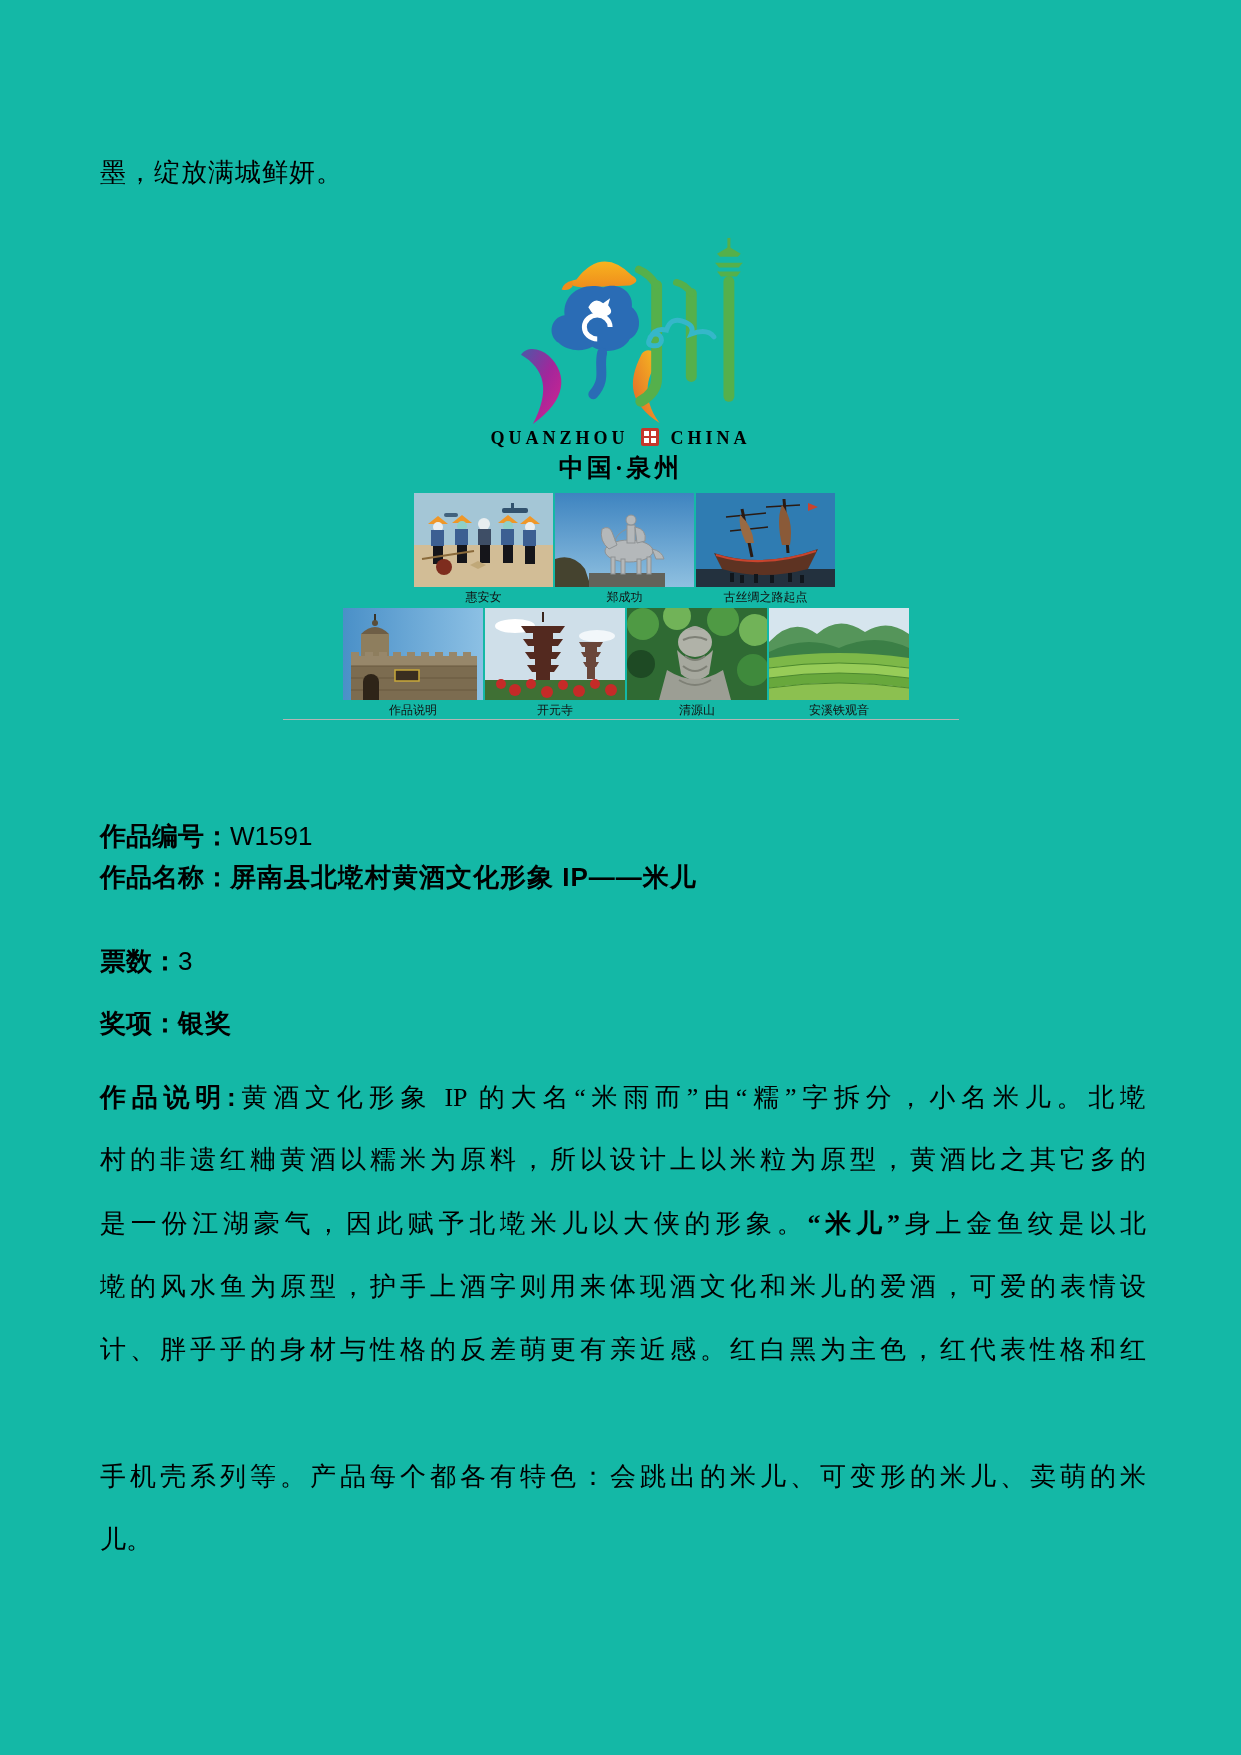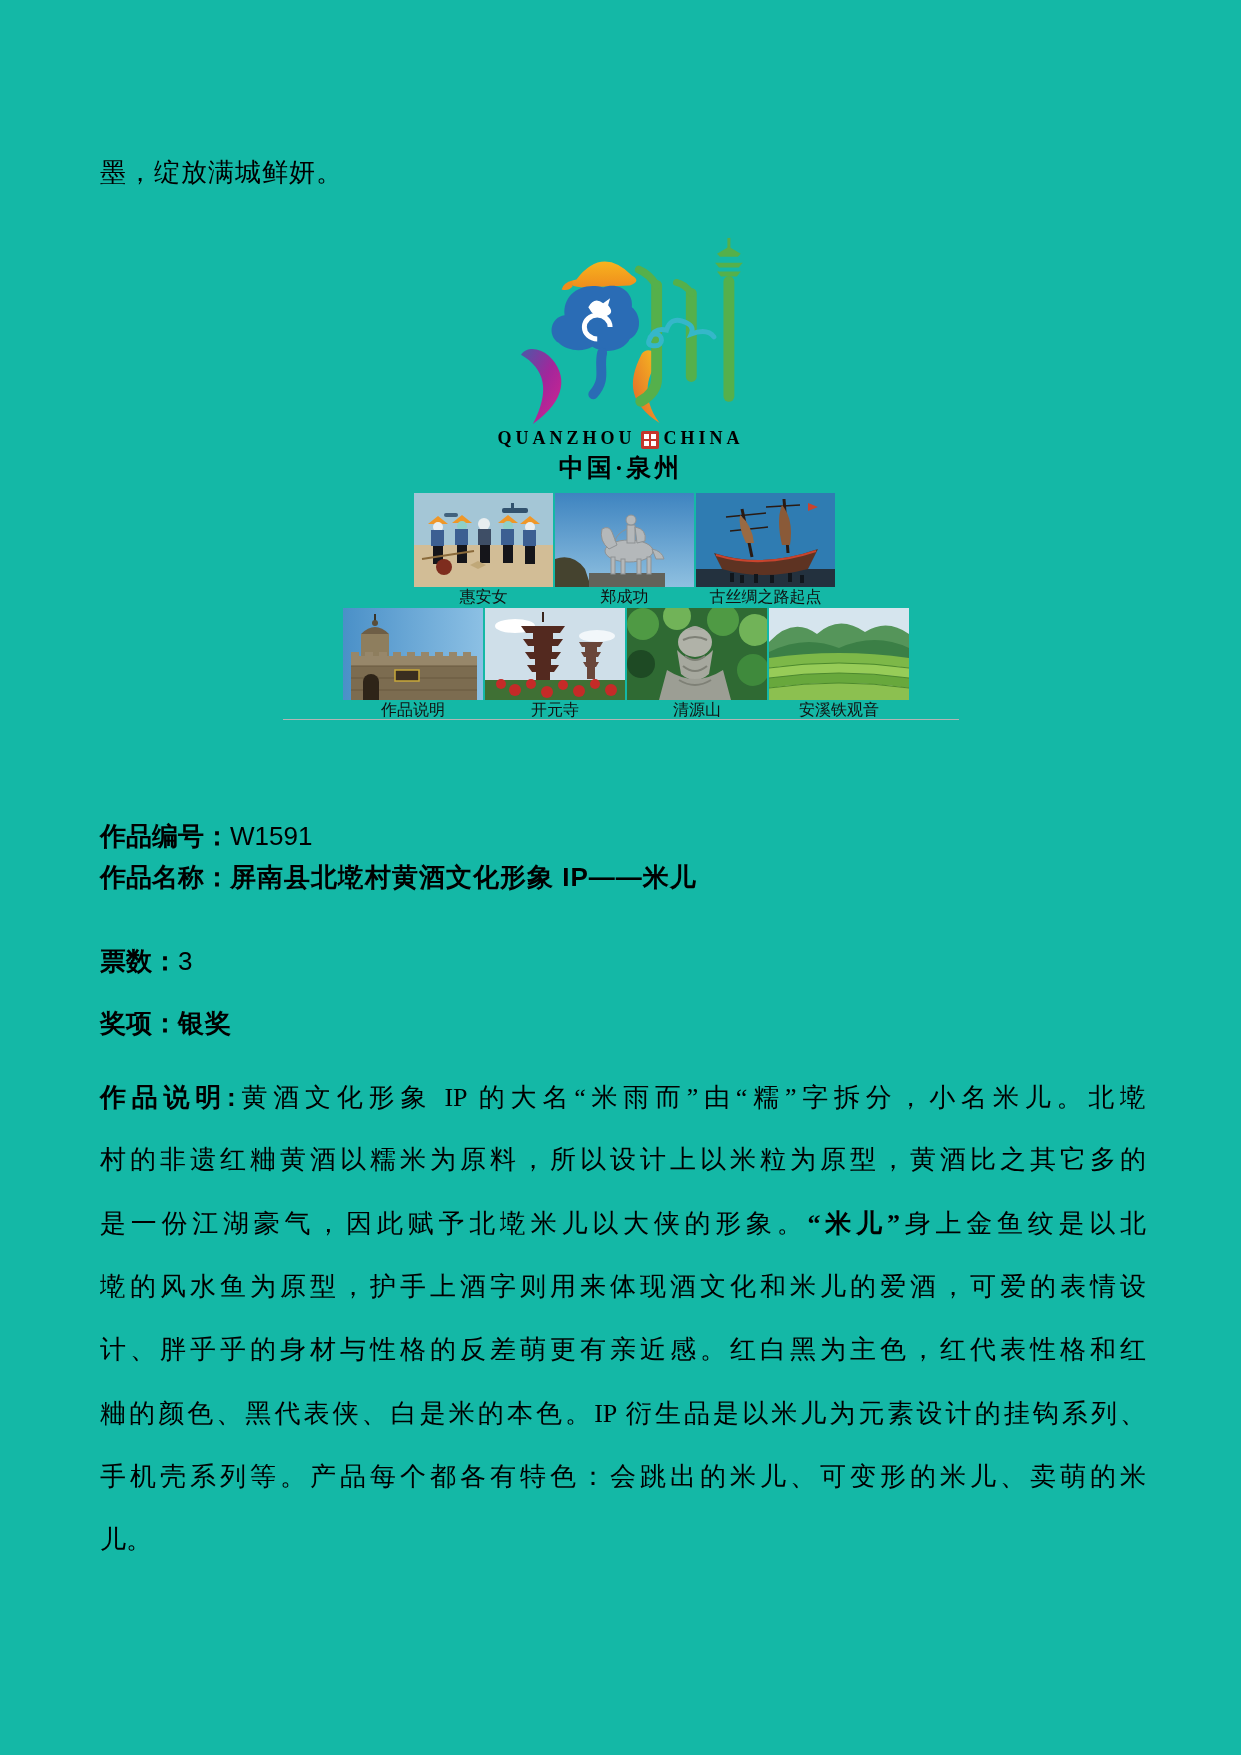--- a/index.html
+++ b/index.html
@@ -5,34 +5,34 @@
   html,body{margin:0;padding:0;background:#ffffff;}
   .page{position:relative;width:1241px;height:1755px;background:#14b8a6;overflow:hidden;
         font-family:"Liberation Serif", serif;color:#000;}
   .abs{position:absolute;}
 
   
   .intro{left:100px;top:156px;font-size:26px;line-height:34px;letter-spacing:1px;}
 
   
   .logo-svg{left:490px;top:230px;}
-  .logo-en{left:0;top:428px;width:1241px;display:flex;justify-content:center;align-items:flex-end;
-           gap:5px;font-size:18px;letter-spacing:4px;font-weight:600;
+  .logo-en{left:0;top:428px;width:1241px;display:flex;justify-content:center;align-items:flex-start;
+           gap:12px;font-size:18px;letter-spacing:4px;font-weight:600;
            font-family:"Liberation Serif", serif;}
   .seal{display:inline-block;line-height:0;}
   .logo-cn{left:0;top:451px;width:1241px;text-align:center;font-size:25px;font-weight:700;
            letter-spacing:3px;font-family:"Liberation Serif", serif;}
 
   
   .row{display:flex;gap:2px;}
   .row1{left:414px;top:493px;}
   .row2{left:343px;top:608px;}
   .fig{display:flex;flex-direction:column;align-items:center;}
   .fig svg{display:block;}
-  .cap{margin-top:3px;font-size:16px;line-height:14px;color:#111;
+  .cap{margin-top:3px;font-size:12px;line-height:14px;color:#111;
        font-family:"Liberation Sans", sans-serif;}
   .divider{left:283px;top:719px;width:676px;height:1px;background:#b4b4b4;}
 
   
   .field{left:100px;font-size:26px;line-height:34px;white-space:nowrap;}
   .flabel{font-family:"Liberation Sans", sans-serif;font-weight:700;}
   .fval{font-family:Liberation Sans, sans-serif;}
   .fval.bold{font-weight:700;letter-spacing:1px;}
 
   
@@ -317,17 +317,16 @@
   </div>
   <div class="abs field" style="top:1006px;">
     <span class="flabel">奖项：</span><span class="fval bold">银奖</span>
   </div>
 
   <div class="abs dline" style="top:1080px;"><span class="dlabel">作品说明:</span><span>黄酒文化形象 IP 的大名“米雨而”由“糯”字拆分，小名米儿。北墘</span></div>
   <div class="abs dline" style="top:1143px;">村的非遗红粬黄酒以糯米为原料，所以设计上以米粒为原型，黄酒比之其它多的</div>
   <div class="abs dline" style="top:1207px;"><span>是一份江湖豪气，因此赋予北墘米儿以大侠的形象。</span><span class="dbold">“米儿”</span><span>身上金鱼纹是以北</span></div>
   <div class="abs dline" style="top:1270px;">墘的风水鱼为原型，护手上酒字则用来体现酒文化和米儿的爱酒，可爱的表情设</div>
   <div class="abs dline" style="top:1333px;">计、胖乎乎的身材与性格的反差萌更有亲近感。红白黑为主色，红代表性格和红</div>
-  <div class="abs dline" style="top:1397px;">粬的颜色、黑代表侠、白是米的本色。IP 衍生品是以米儿为元素设计的挂钩系列、</div>
   <div class="abs dline" style="top:1460px;">手机壳系列等。产品每个都各有特色：会跳出的米儿、可变形的米儿、卖萌的米</div>
   <div class="abs dline last" style="top:1523px;">儿。</div>
 
 </div>
 
 </body></html>

